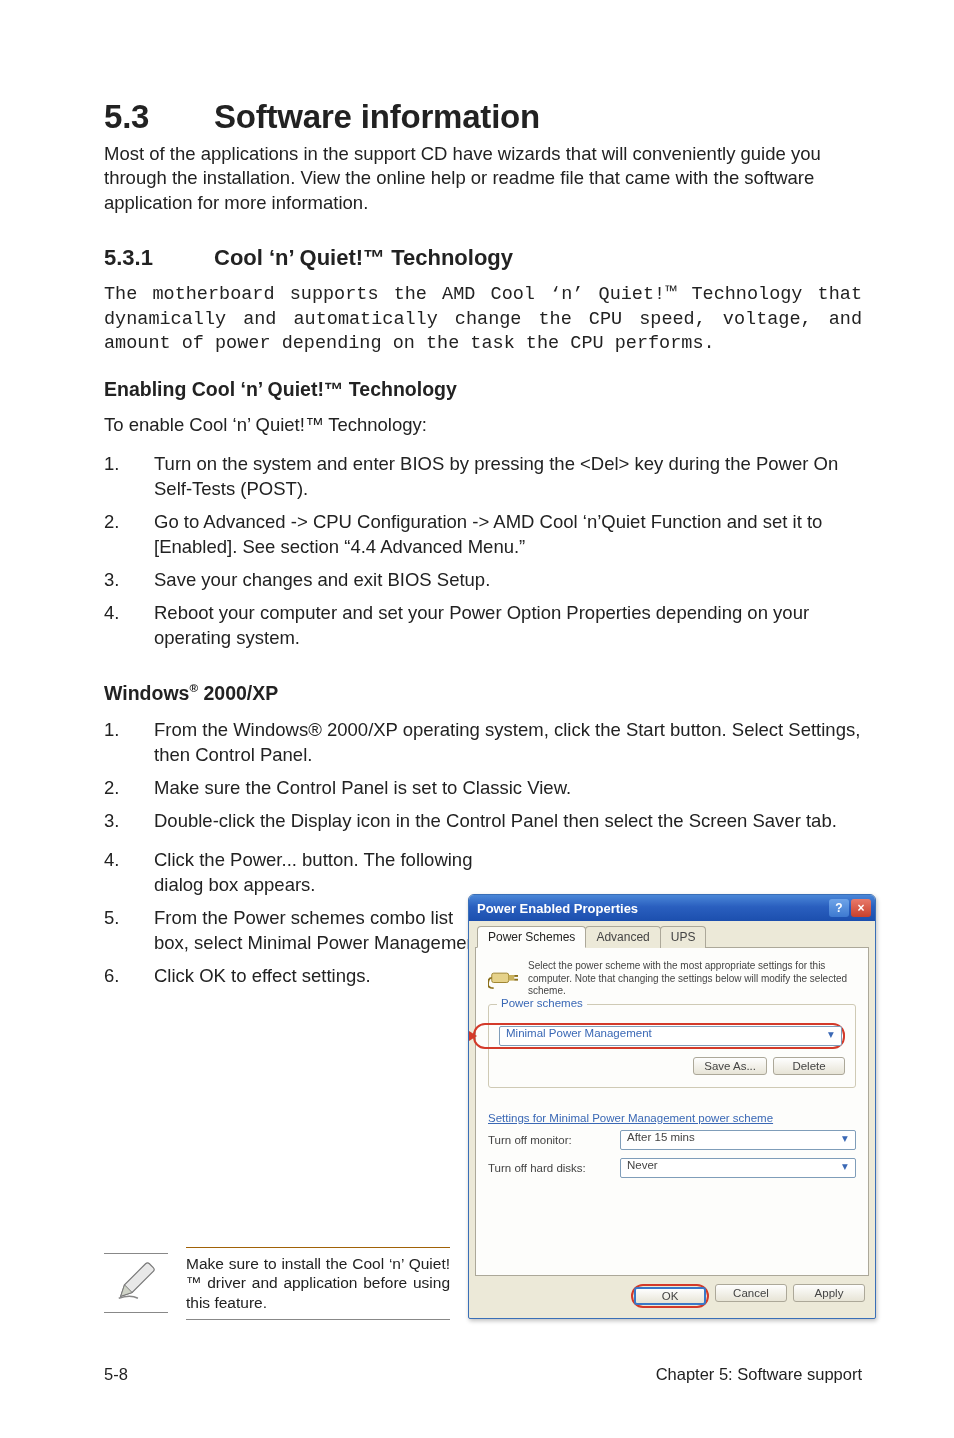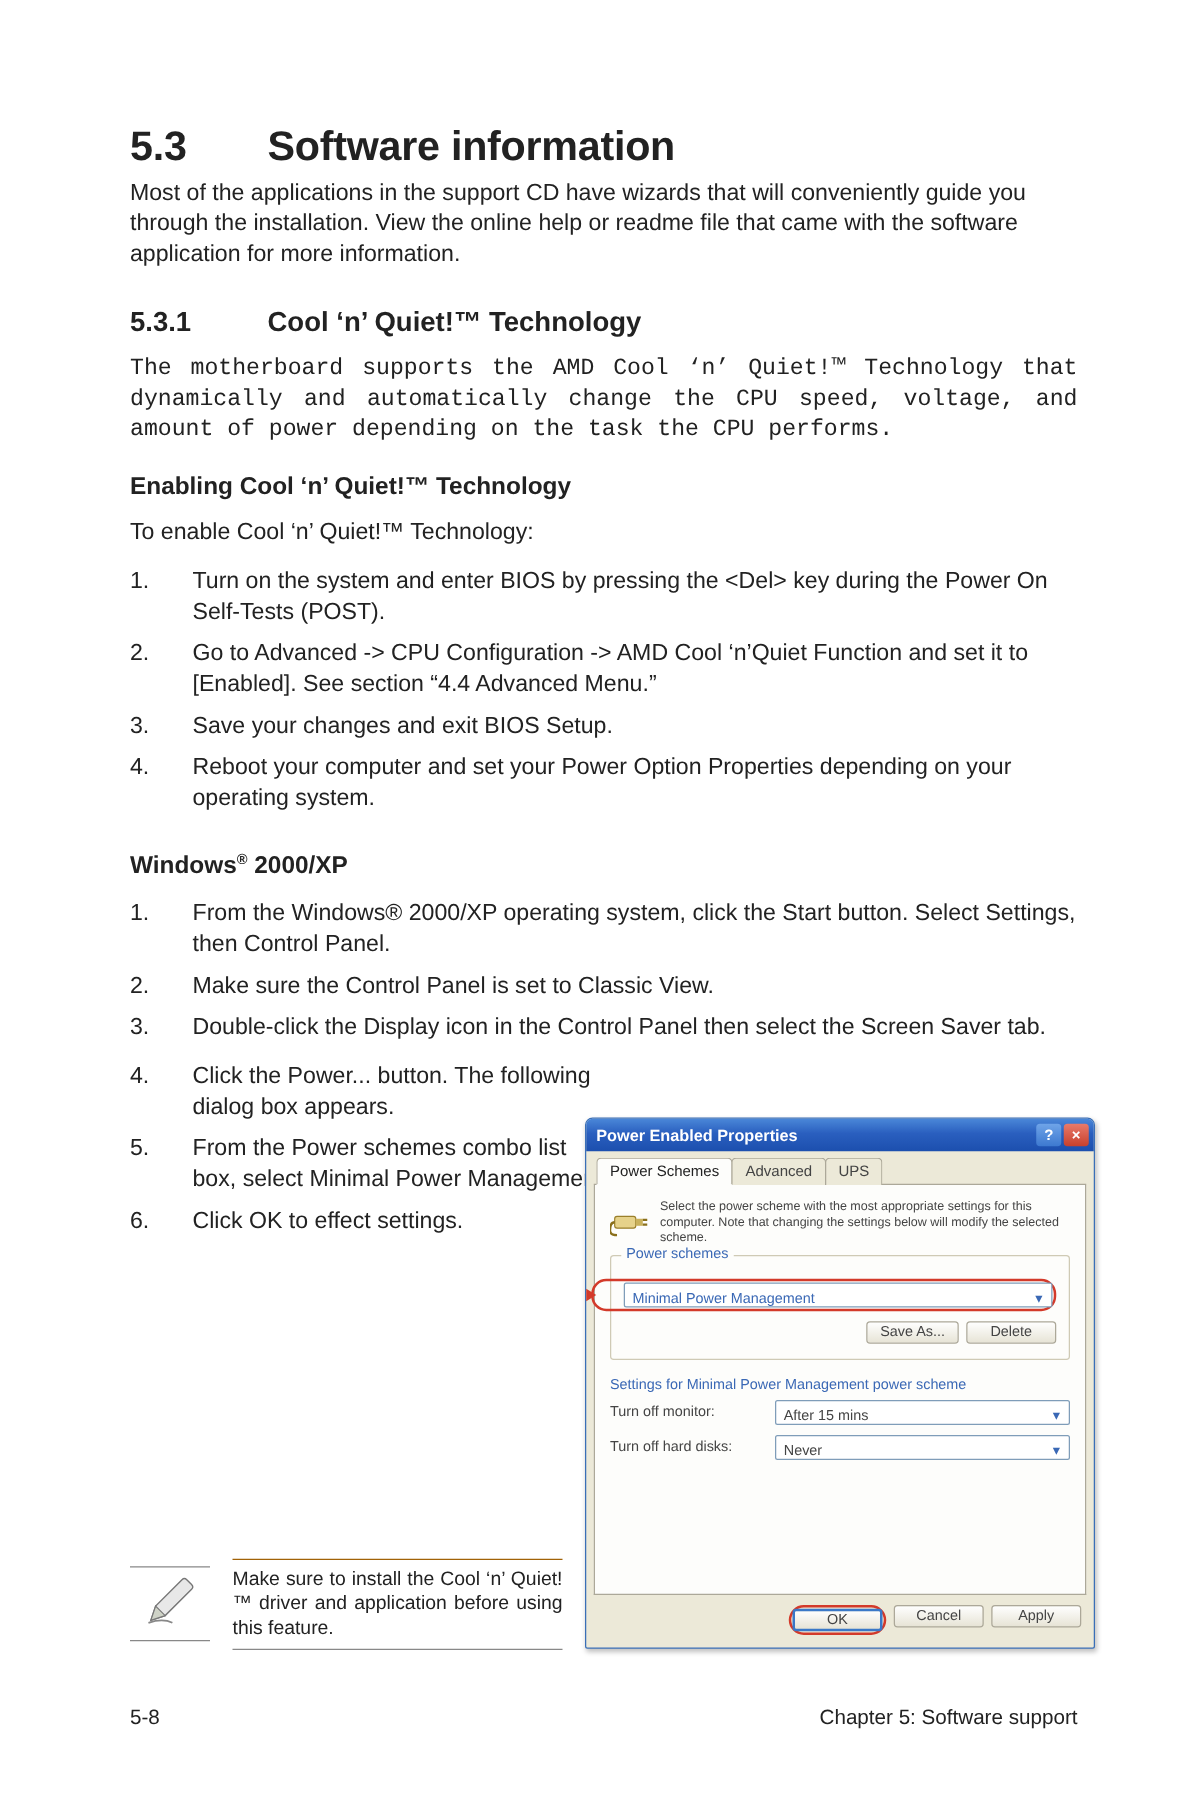--- a/index.html
+++ b/index.html
@@ -165,21 +165,21 @@
     margin-top: 4px;
     padding: 18px 10px 12px;
     position: relative;
   }
   .fieldset .legend {
     position: absolute; top: -8px; left: 8px;
     background: #fdfdfb; padding: 0 4px;
     font-size: 11.5px; color: #3a68b5;
   }
   .combo {
-    display: flex; align-items: flex-end;
+    display: flex; align-items: flex-start;
     border: 1px solid #7f9db9;
     background: #fff;
     height: 20px;
     font-size: 11.5px; color: #3a68b5;
     padding: 0 2px 0 6px;
     border-radius: 2px;
   }
   .combo .arrow { width:16px; text-align:center; color:#3a68b5; }
   .combo-ring {
     border: 2px solid #d33a2a;
@@ -202,21 +202,21 @@
     min-width: 72px; height: 18px;
     background: linear-gradient(#fefefe,#e7e4d6);
     border: 1px solid #aca899;
     border-radius: 3px;
     font-size: 11.5px; color:#444;
     display:flex; align-items:center; justify-content:center;
     padding: 0 10px;
   }
   .winbtn.primary { border: 2px solid #3a78c8; }
   .btn-ring { border: 2px solid #d33a2a; border-radius: 14px; padding: 1px; }
-  .group-title { font-size: 11.5px; color:#3a68b5; margin: 14px 0 6px; }
+  .group-title { font-size: 11.5px; color:#3a68b5; margin: 24px 0 6px; text-decoration: underline; }
   .form-row { display:flex; align-items:center; gap:12px; margin-bottom:8px; }
   .form-row .lbl { flex: 0 0 120px; font-size: 11.5px; color:#444; }
   .form-row .combo { flex: 1; color:#444; }
   .dlg-footer { display:flex; justify-content:flex-end; gap:6px; padding: 0 10px 10px; }
 </style>
 </head>
 <body>
 
 <h1 class="title">
   <span class="num">5.3</span><span>Software information</span>

